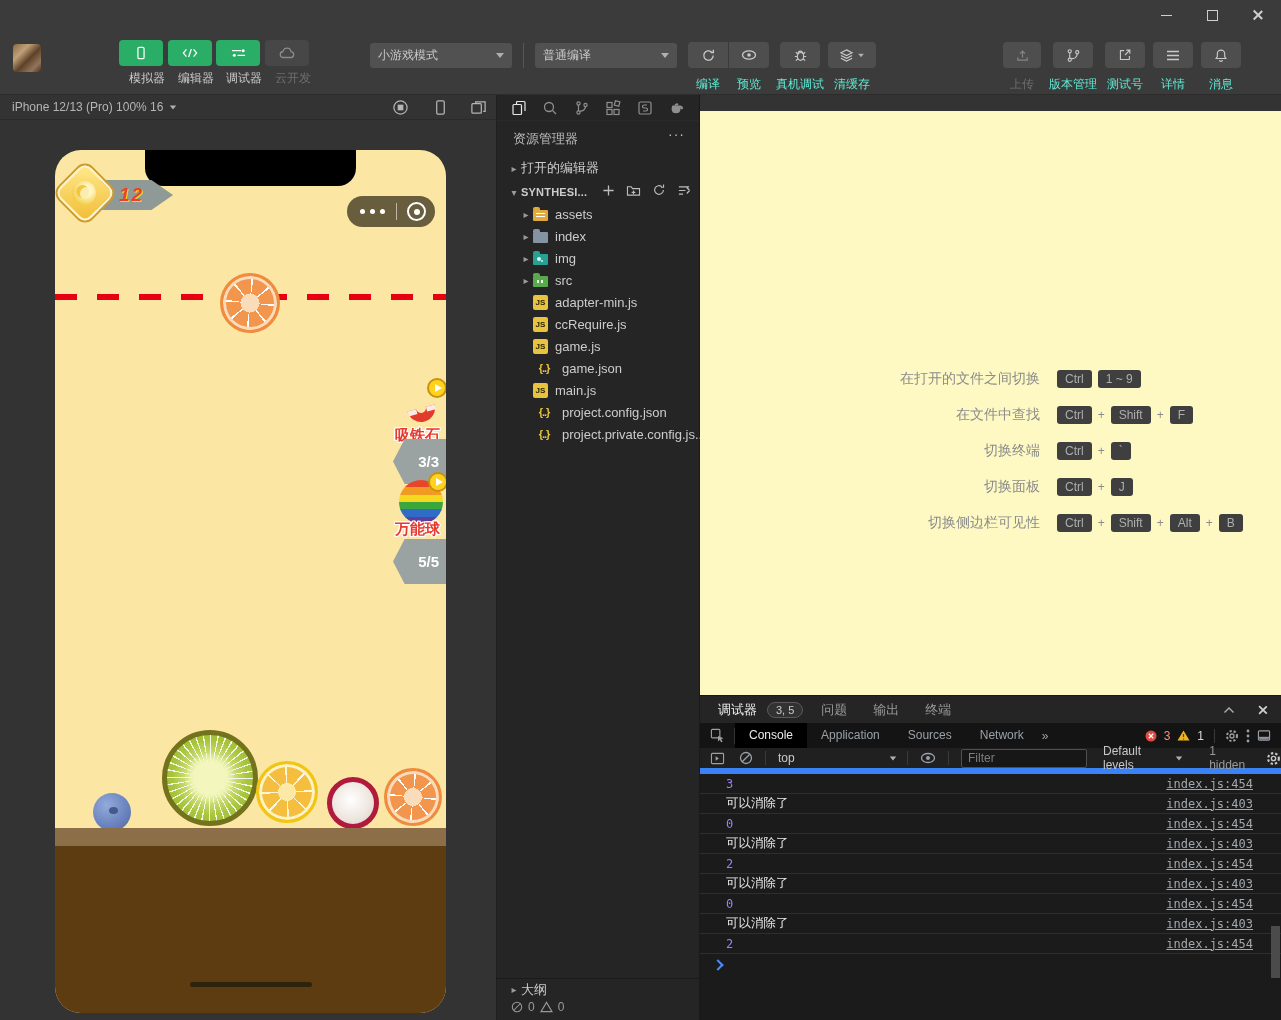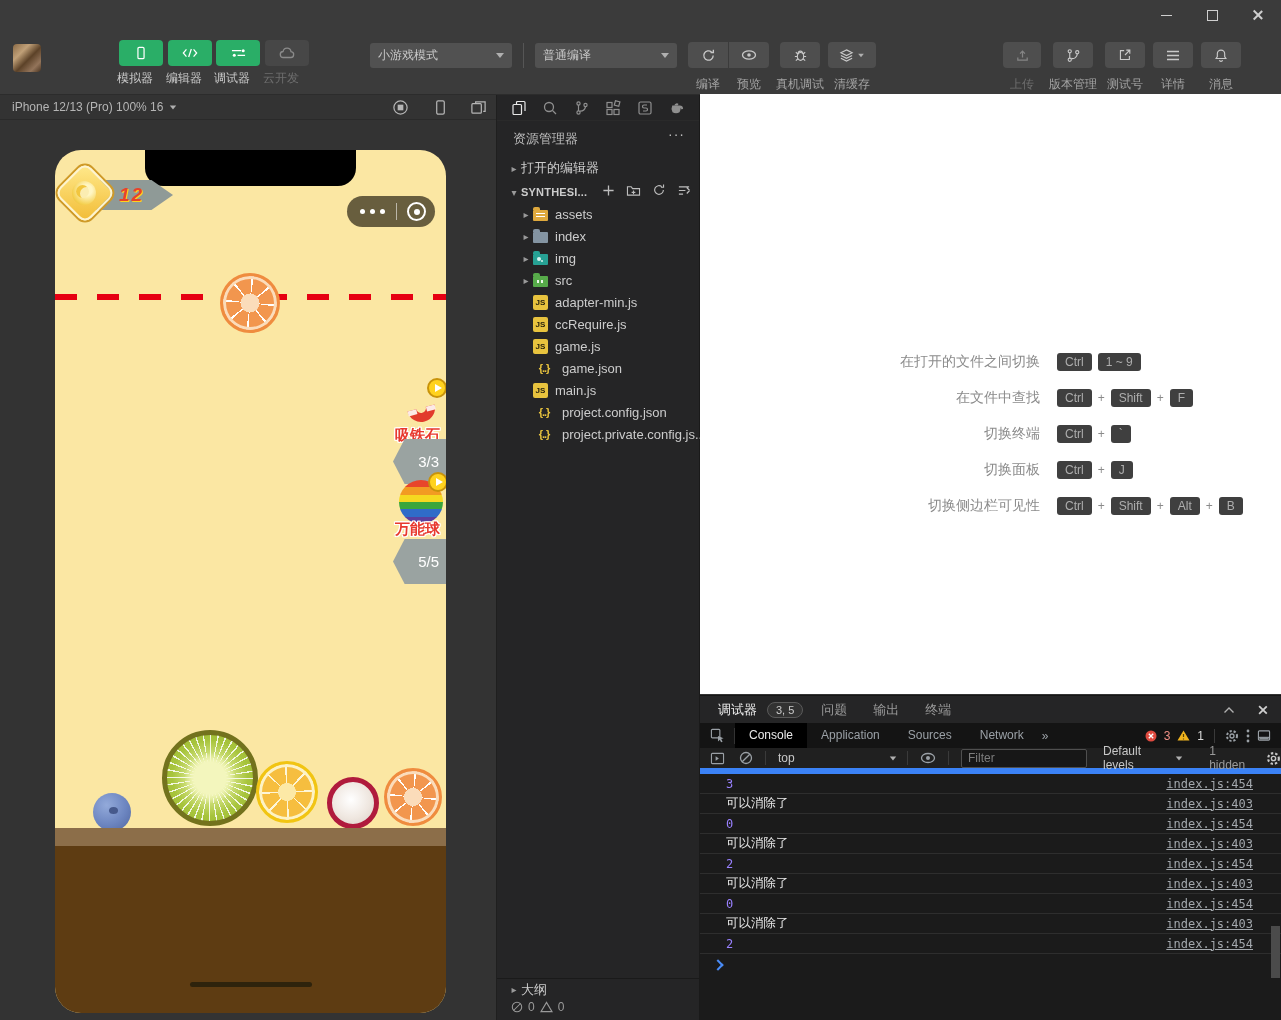--- a/index.html
+++ b/index.html
@@ -19,32 +19,32 @@
   .ic-min{width:11px;height:1px;background:#cfcfcf;}
   .ic-max{width:9px;height:9px;border:1px solid #cfcfcf;}
   .ic-close{position:relative;width:12px;height:12px;}
   .ic-close::before,.ic-close::after{content:"";position:absolute;left:5px;top:0;width:1.5px;height:12px;background:#cfcfcf;}
   .ic-close::before{transform:rotate(45deg);} .ic-close::after{transform:rotate(-45deg);}
 
   
   #toolbar{position:absolute;left:0;top:30px;width:1281px;height:65px;background:#3b3b3b;border-bottom:1px solid #2c2c2c;box-sizing:border-box;}
   #avatar{position:absolute;left:13px;top:14px;width:28px;height:28px;border-radius:4px;
     background:linear-gradient(135deg,#8a6a46 0%,#c0a078 30%,#5c4228 55%,#93745a 80%,#4a3420 100%);}
-  .modebtn{position:absolute;top:10px;width:48px;text-align:left;}
+  .modebtn{position:absolute;top:10px;width:48px;text-align:right;}
   .modebtn .pill{width:44px;height:26px;margin:0 auto;border-radius:4px;background:#2aae67;display:flex;align-items:center;justify-content:center;}
   .modebtn.disabled .pill{background:#474747;}
   .modebtn .lbl{margin-top:4px;font-size:12px;color:#c9c9c9;}
   .modebtn.disabled .lbl{color:#6e6e6e;}
   .tb-select{position:absolute;top:13px;height:25px;background:#515151;border-radius:3px;color:#c8c8c8;font-size:12px;
     display:flex;align-items:center;padding:0 8px;box-sizing:border-box;}
   .tb-select .caret{margin-left:auto;}
   .caret{width:0;height:0;border-left:4px solid transparent;border-right:4px solid transparent;border-top:5px solid #b0b0b0;}
   .vsep{position:absolute;width:1px;background:#565656;}
   .iconbtn{position:absolute;top:12px;height:26px;background:#4e4e4e;display:flex;align-items:center;justify-content:center;}
-  .iconlbl{position:absolute;top:46px;font-size:12px;color:#a3a3a3;text-align:center;white-space:nowrap;}
+  .iconlbl{position:absolute;top:46px;font-size:12px;color:#5eead4;text-align:center;white-space:nowrap;}
   .iconlbl.dim{color:#6e6e6e;}
   .iconbtn.dim svg{opacity:.45;}
 
   
   #simpanel{position:absolute;left:0;top:95px;width:497px;height:925px;background:#333;border-right:1px solid #1f1f1f;box-sizing:border-box;}
   #simheader{position:absolute;left:0;top:0;width:100%;height:25px;border-bottom:1px solid #2a2a2a;box-sizing:border-box;display:flex;align-items:center;}
   #device{color:#b5b5b5;font-size:12px;margin-left:12px;display:flex;align-items:center;}
   #device .caret{margin-left:6px;transform:scale(.8);}
   .simhdr-ic{position:absolute;top:4px;}
 
@@ -87,21 +87,21 @@
   .f-rainbow{background:linear-gradient(180deg,#e8452b 0 17%,#f29b22 17% 34%,#f5d920 34% 50%,#3aa63c 50% 67%,#2f6cc8 67% 84%,#5a3f9e 84% 100%);}
   #shelf{position:absolute;left:0;top:678px;width:100%;height:18px;background:#8c6e49;}
   #dirt{position:absolute;left:0;top:696px;width:100%;height:167px;background:#5e3c12;}
   #homebar{position:absolute;left:135px;top:832px;width:122px;height:5px;border-radius:3px;background:#2e230c;}
   .play-badge{position:absolute;width:20px;height:20px;border-radius:50%;background:#ffd21e;border:2px solid #c8930a;box-sizing:border-box;}
   .play-badge::after{content:"";position:absolute;left:6px;top:4px;width:0;height:0;
     border-left:7px solid #fff;border-top:4px solid transparent;border-bottom:4px solid transparent;}
   #magnet{position:absolute;left:346px;top:238px;width:40px;height:40px;}
   .prop-label{position:absolute;right:6px;width:120px;text-align:right;color:#e8392e;font-weight:bold;font-size:15px;
     text-shadow:1px 0 #fff,-1px 0 #fff,0 1px #fff,0 -1px #fff,1px 1px #fff,-1px -1px #fff,1px -1px #fff,-1px 1px #fff;}
-  .count-banner{position:absolute;left:338px;width:53px;height:45px;background:#9aa3a1;color:#fff;font-weight:normal;font-size:15px;
+  .count-banner{position:absolute;left:338px;width:53px;height:45px;background:#9aa3a1;color:#fff;font-weight:bold;font-size:15px;
     clip-path:polygon(0 50%,22% 0,100% 0,100% 100%,22% 100%);display:flex;align-items:center;justify-content:flex-end;
     padding-right:7px;box-sizing:border-box;}
 
   
   #explorer{position:absolute;left:497px;top:95px;width:203px;height:925px;background:#252526;border-right:1px solid #1a1a1a;box-sizing:border-box;}
   #activity{position:absolute;left:0;top:0;width:100%;height:26px;display:flex;align-items:center;justify-content:space-around;
     padding:0 6px;box-sizing:border-box;border-bottom:1px solid #2a2a2a;}
   #exp-title{position:absolute;left:16px;top:35px;font-size:13px;color:#bdbdbd;}
   #exp-more{position:absolute;right:14px;top:31px;color:#bdbdbd;font-size:14px;letter-spacing:1px;}
   .tree-row{display:flex;align-items:center;color:#cccccc;font-size:13px;height:22px;}
@@ -119,21 +119,21 @@
   .folder-cocos{background:#8494a2;}
   .folder-img{background:#27a194;} .folder-img::after{content:"";position:absolute;left:4px;top:3px;width:4px;height:4px;border-radius:50%;background:#d8f2ee;box-shadow:3px 2px 0 -1px #d8f2ee;}
   .folder-src{background:#57ab4a;} .folder-src::after{content:"";position:absolute;left:4px;top:4px;width:6px;height:3px;border-left:2px solid #eaf6e8;border-right:2px solid #eaf6e8;box-sizing:border-box;}
   .ficon.js{width:15px;height:15px;border-radius:2px;background:#e8c33e;color:#27220c;font-size:8px;font-weight:bold;
     display:flex;align-items:center;justify-content:center;}
   .ficon.json{color:#e8c33e;font-size:11px;font-weight:bold;width:22px;text-align:center;letter-spacing:-1px;}
   #outline-row{position:absolute;left:0;top:883px;width:100%;border-top:1px solid #1a1a1a;padding-left:10px;box-sizing:border-box;}
   #status-row{position:absolute;left:14px;top:905px;display:flex;align-items:center;gap:5px;color:#9a9a9a;font-size:12px;}
 
   
-  #editor{position:absolute;left:700px;top:94px;width:581px;height:600px;background:#ffffff;}
+  #editor{position:absolute;left:700px;top:111px;width:581px;height:600px;background:#fef9c3;}
   #shortcuts{position:absolute;left:70px;top:258px;width:460px;}
   .sc-row{display:flex;align-items:center;height:20px;margin-bottom:16px;}
   .sc-label{width:270px;text-align:right;color:#8b8b8b;font-size:14px;flex-shrink:0;}
   .sc-keys{display:flex;align-items:center;margin-left:14px;}
   .key{background:#3f3f3f;color:#aeaeae;font-size:12px;border-radius:3px;padding:2px 8px;margin:0 3px;white-space:nowrap;}
   .plus{color:#8a8a8a;font-size:12px;margin:0 3px;}
 
   
   #debug{position:absolute;left:700px;top:695px;width:581px;height:325px;background:#1b1b1b;border-top:1px solid #161616;box-sizing:border-box;}
   #dbg-tabs{position:absolute;left:0;top:0;width:100%;height:27px;background:#252526;display:flex;align-items:center;padding-left:18px;box-sizing:border-box;}

